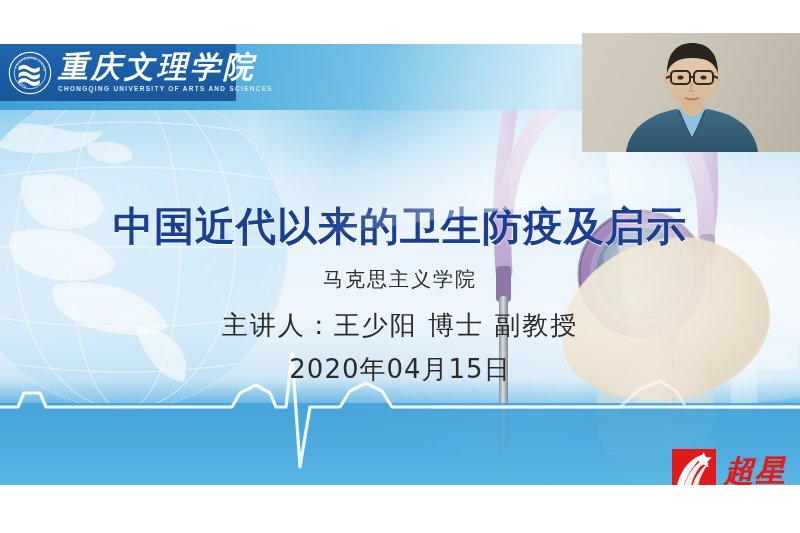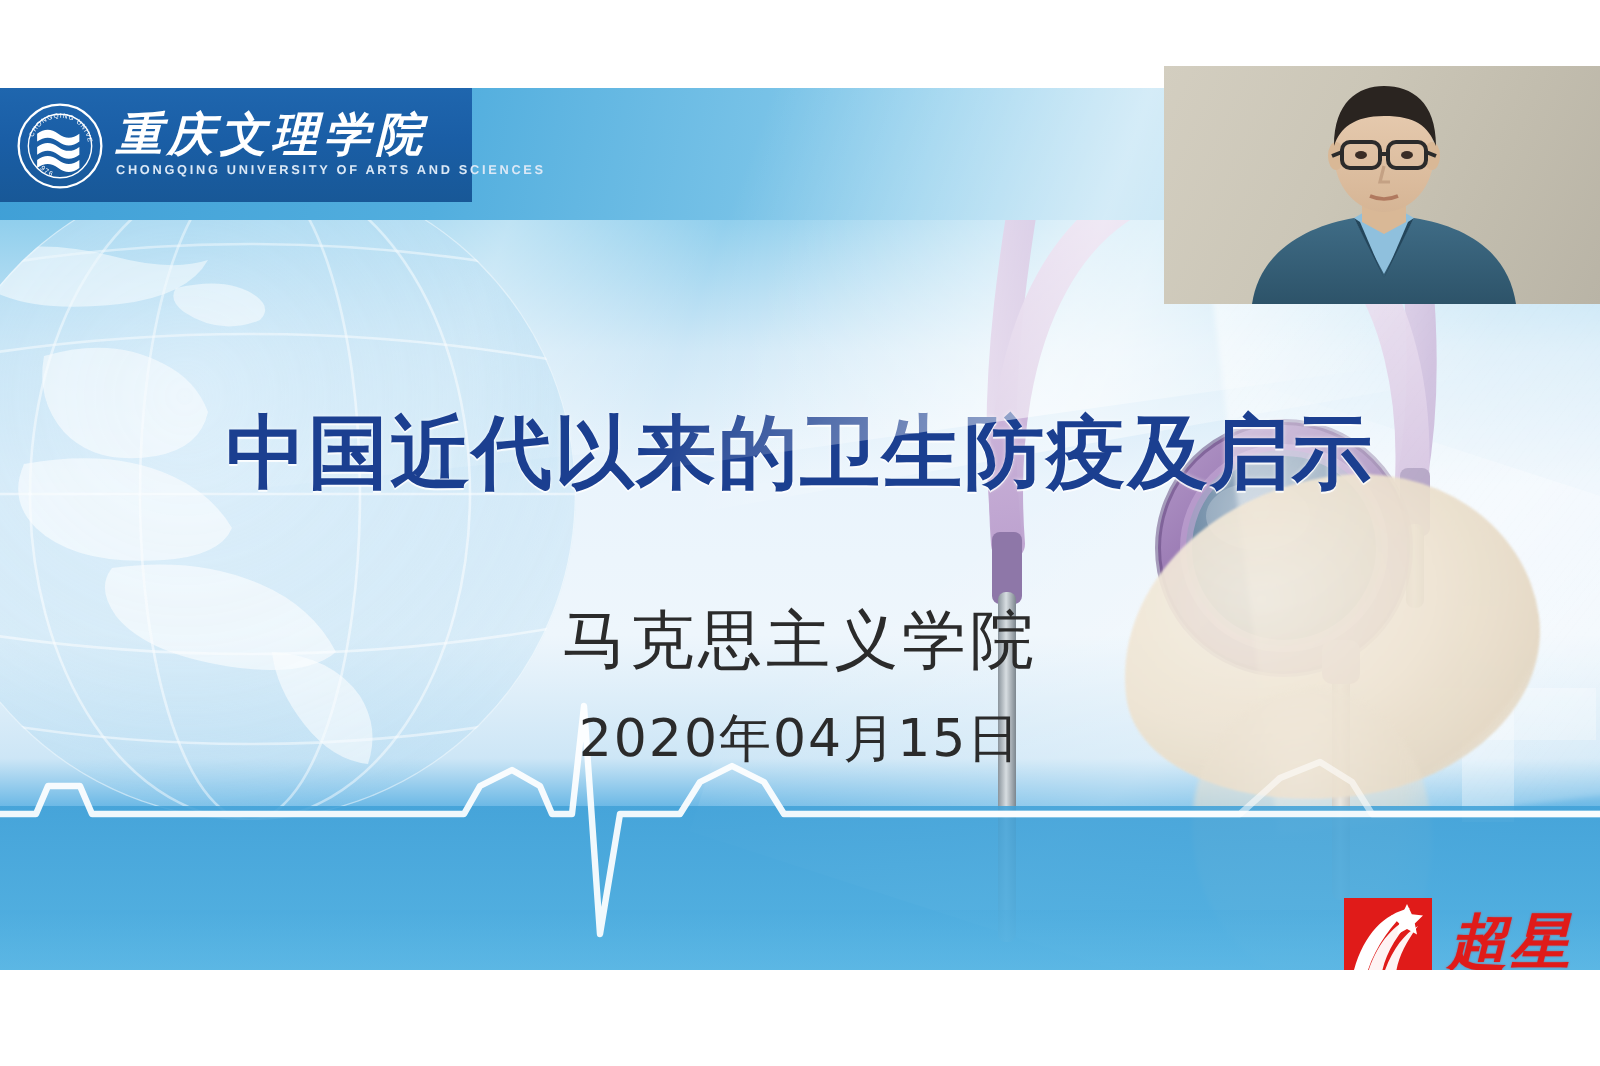--- a/index.html
+++ b/index.html
@@ -164,21 +164,21 @@
   #logo-seal { width: 44px; height: 44px; flex: 0 0 auto; }
   #logo-text-wrap {
     margin-left: 6px;
     display: flex;
     flex-direction: column;
     justify-content: center;
     line-height: 1;
   }
   #logo-cn {
     font-family: "Liberation Serif", "DejaVu Serif", serif;
-    font-size: 23px;
+    font-size: 30px;
     color: #ffffff;
     letter-spacing: 3px;
     font-weight: bold;
     font-style: italic;
     white-space: nowrap;
   }
   #logo-en {
     margin-top: 4px;
     font-size: 6.4px;
     color: #dbe8f6;
@@ -217,21 +217,21 @@
     white-space: nowrap;
   }
   #sub1, #sub2, #sub3 {
     position: absolute;
     width: 800px;
     text-align: center;
     color: #2b2b2b;
     font-family: "DejaVu Sans", "Liberation Sans", sans-serif;
     white-space: nowrap;
   }
-  #sub1 { top: 222px; font-size: 32px; letter-spacing: 2px; margin-top: 33px; }
+  #sub1 { top: 222px; font-size: 20px; letter-spacing: 2px; }
   #sub2 { top: 264px; font-size: 26px; letter-spacing: 2px; }
   #sub3 { top: 308px; font-size: 26px; letter-spacing: 1px; }
 
   
   #chaoxing {
     position: absolute;
     left: 672px;
     top: 405px;
     display: flex;
     align-items: center;
@@ -373,20 +373,21 @@
     <div class="bottom-band"></div>
     <div class="bottom-band-2"></div>
 
     <svg id="ecg" viewBox="0 0 800 150" preserveAspectRatio="none">
       <path d="M0 72 L18 72 L24 58 L40 58 L46 72 L210 72 L232 72 L240 58 L256 50 L270 58 L276 72 L286 72 L292 18 L300 132 L310 72 L340 72 L350 56 L366 48 L382 56 L392 72 L800 72" fill="none" stroke="#ffffff" stroke-width="3.2" stroke-opacity=".92" stroke-linejoin="round" stroke-linecap="round"></path>
       <path d="M430 72 L620 72 L640 54 L660 46 L676 56 L686 72 L800 72" fill="none" stroke="#ffffff" stroke-width="3.2" stroke-opacity=".55" stroke-linejoin="round"></path>
     </svg>
 
     <div id="title">中国近代以来的卫生防疫及启示</div>
     <div id="sub1">马克思主义学院</div>
+    <div id="sub2">主讲人：王少阳  博士 副教授</div>
     <div id="sub3">2020年04月15日</div>
 
     <div id="header-strip" style="height:66px;">
       <div class="hs-sweep"></div>
     </div>
 
     <div id="logo-bar">
       <svg id="logo-seal" viewBox="0 0 100 100">
         <circle cx="50" cy="50" r="47" fill="none" stroke="#ffffff" stroke-width="2.6"></circle>
         <circle cx="50" cy="50" r="36" fill="none" stroke="#ffffff" stroke-width="1.6"></circle>

